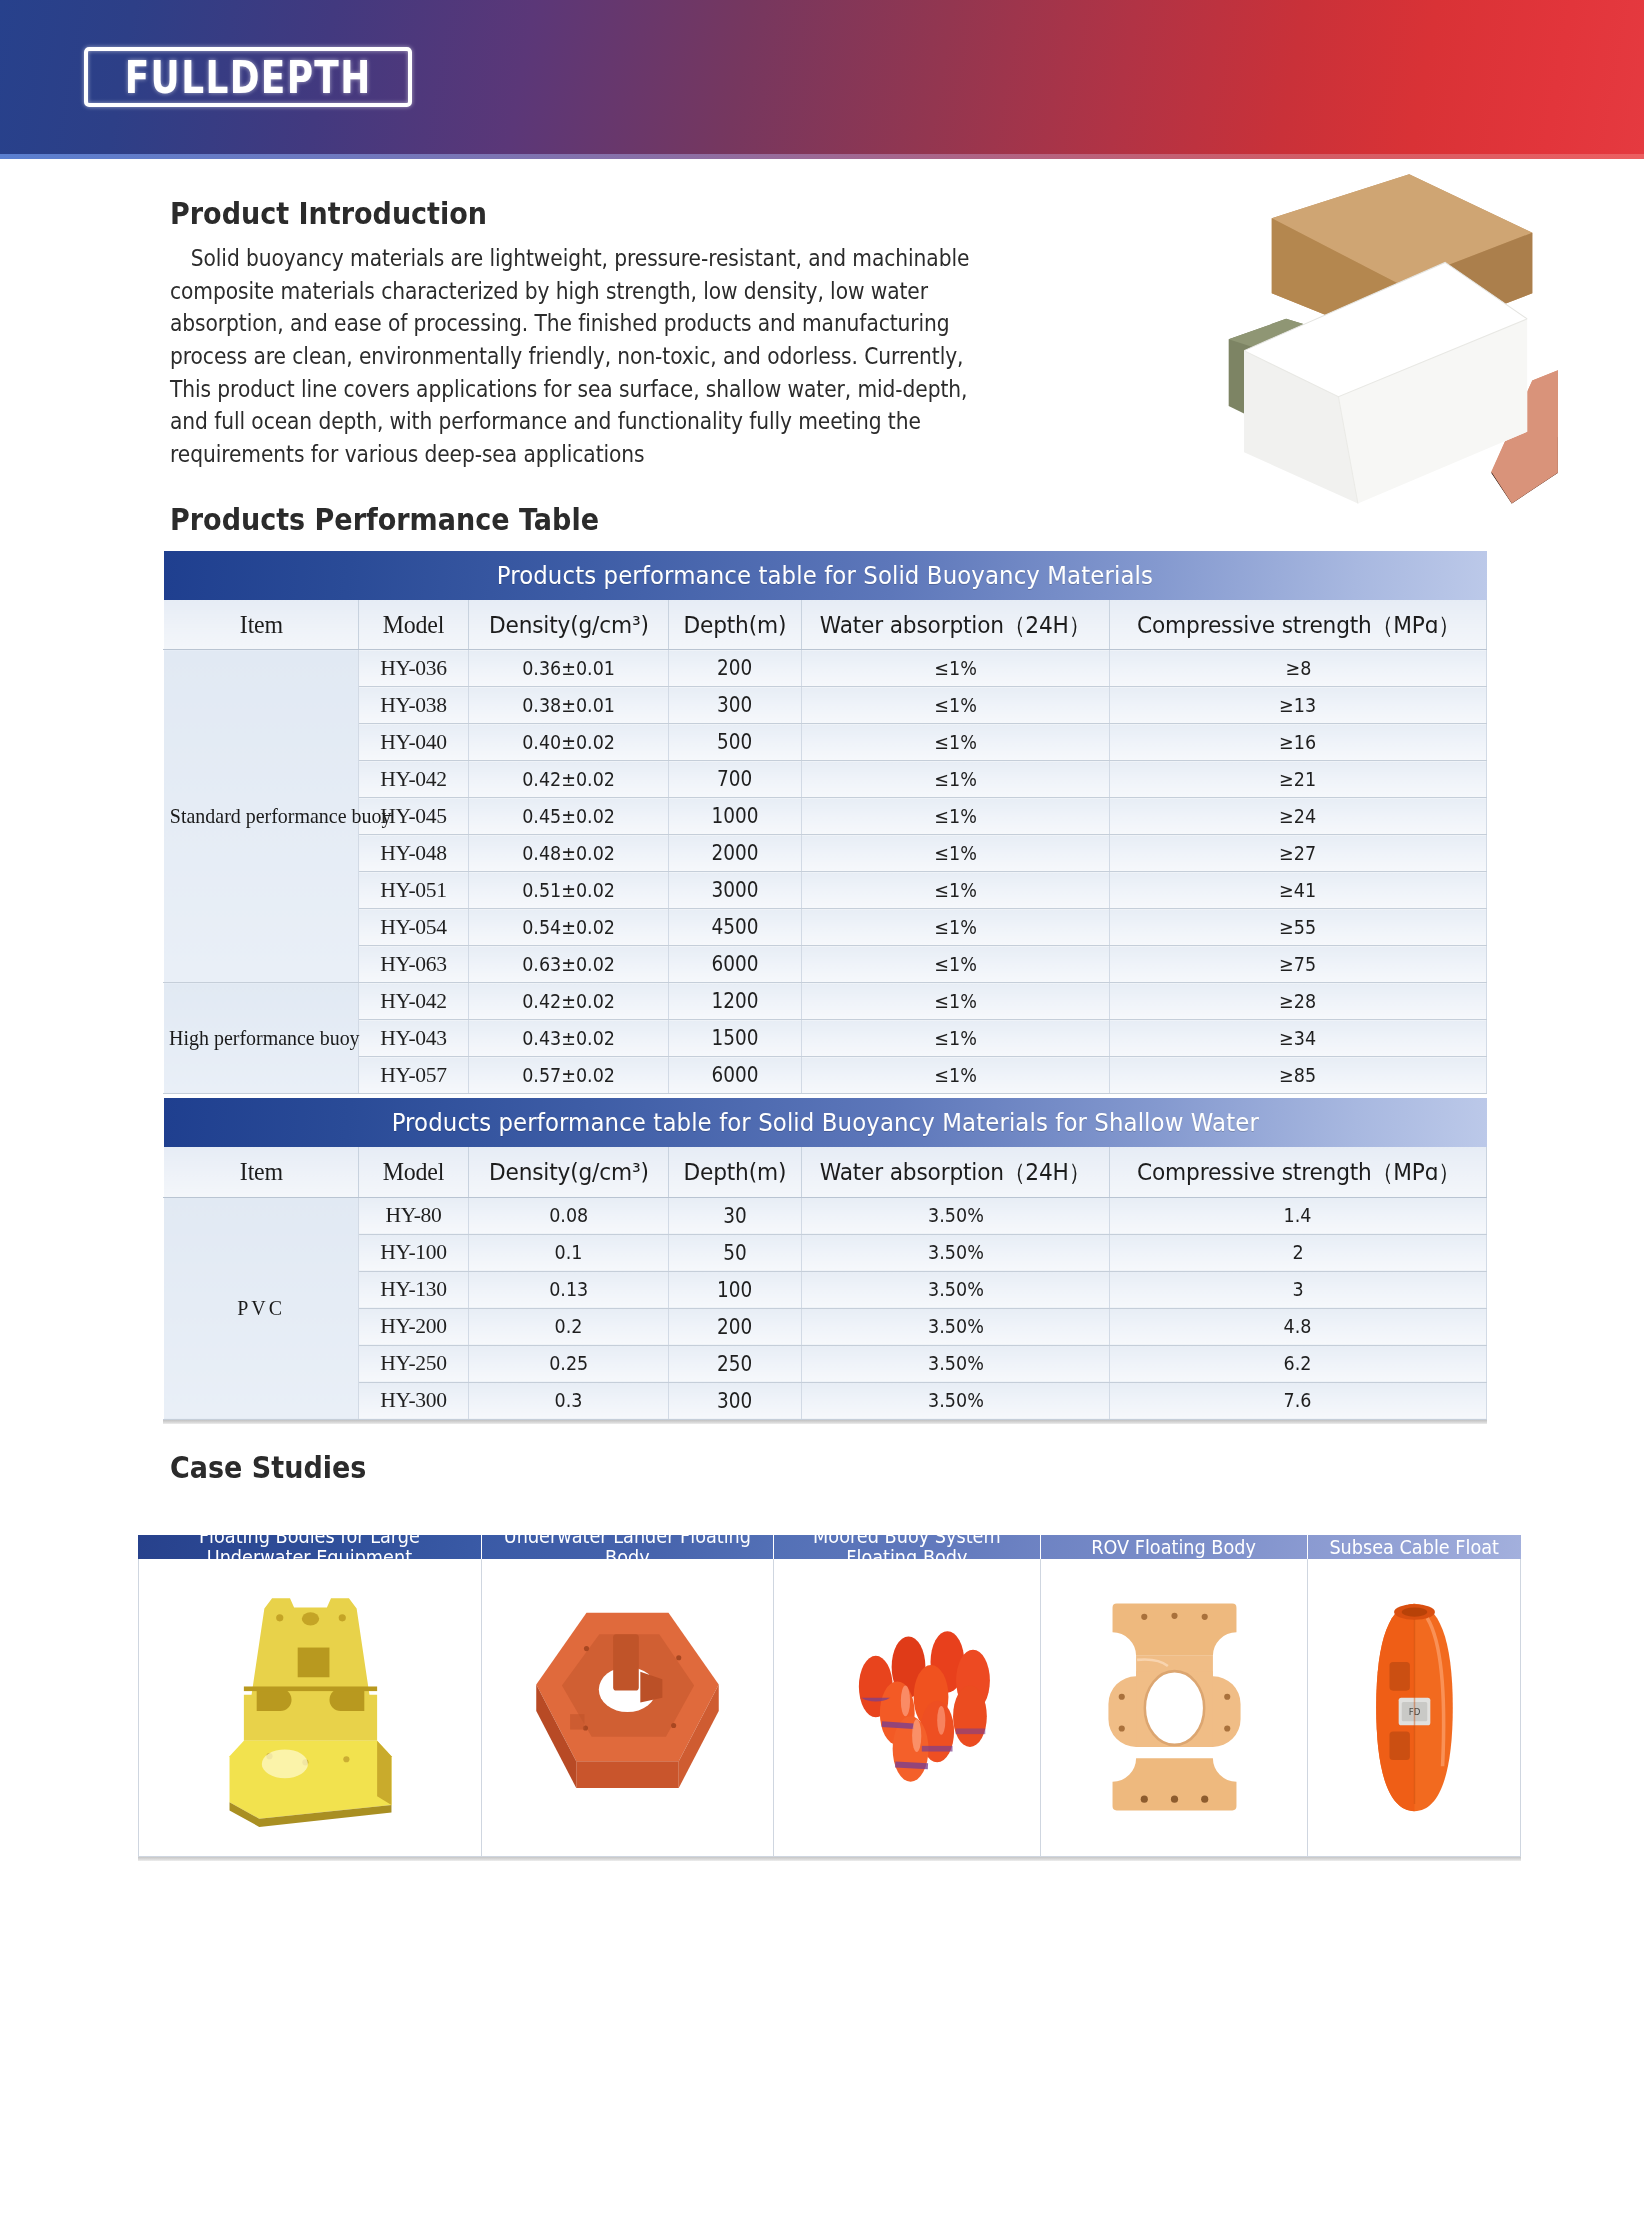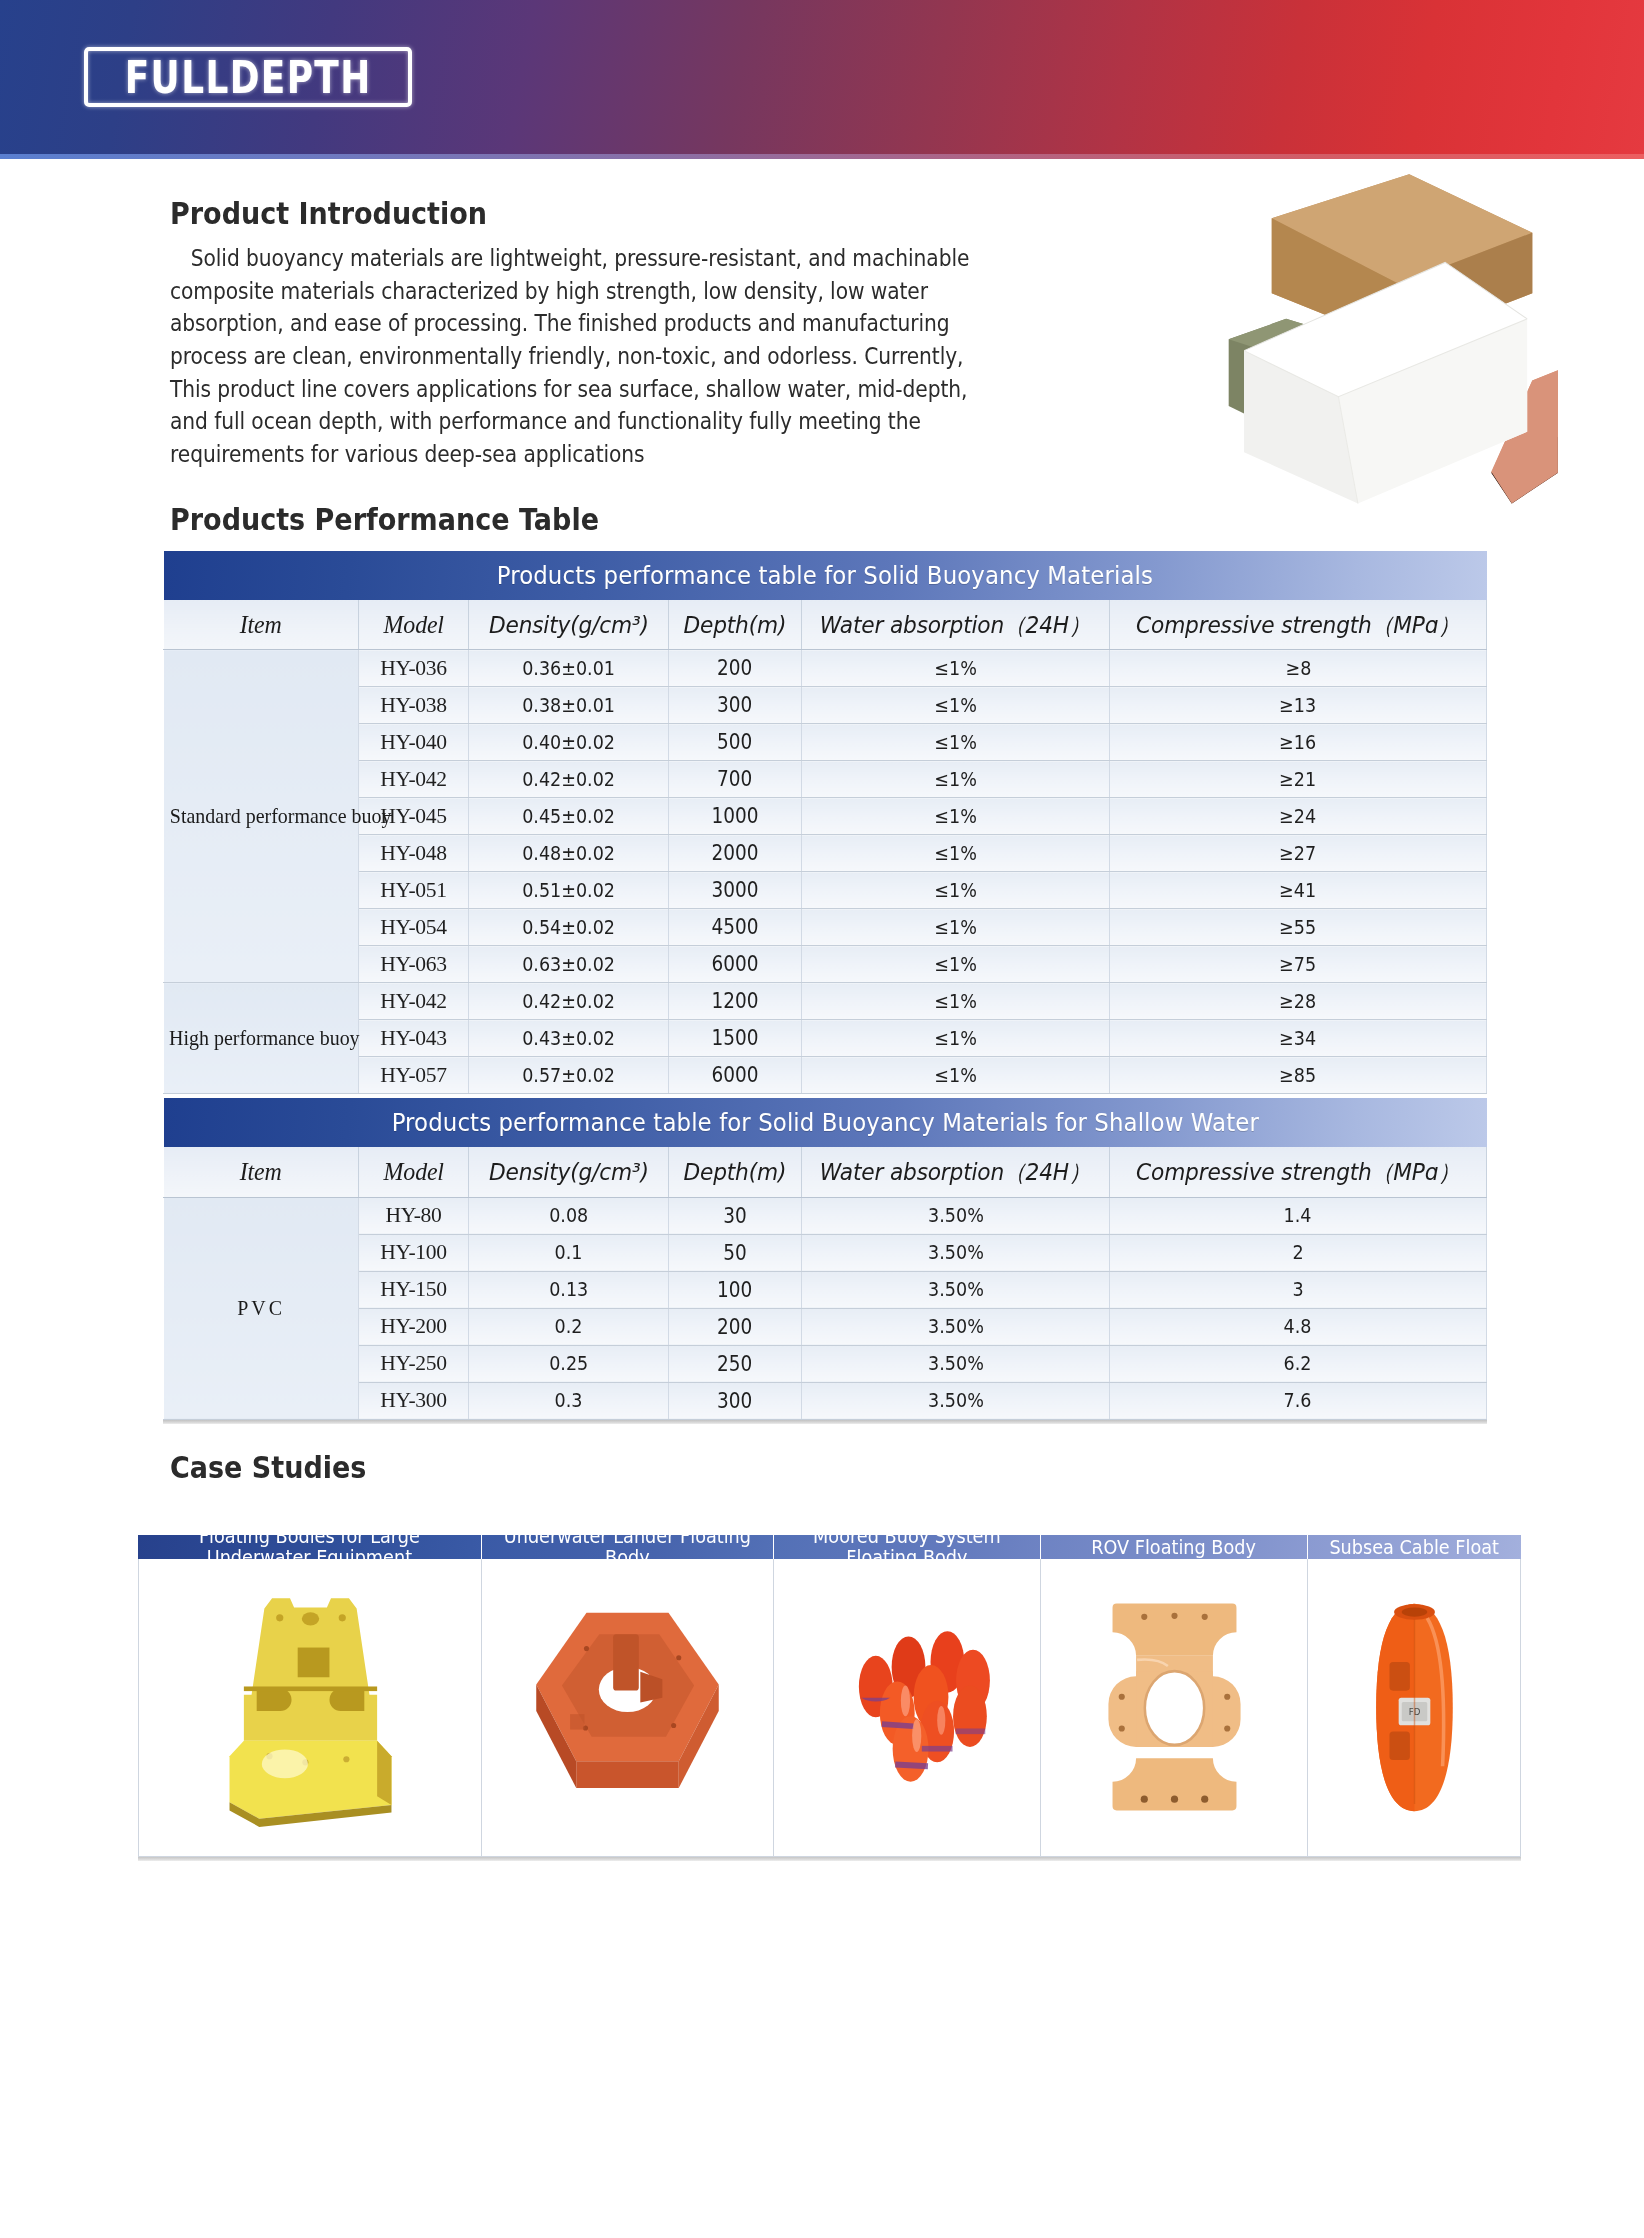--- a/index.html
+++ b/index.html
@@ -173,21 +173,20 @@
     height: 50px;
     background: linear-gradient(180deg, #e6ecf5 0%, #eef2f8 55%, #f3f6fa 100%);
     border-left: 1px solid #ffffff;
     border-right: 1px solid #c8d2de;
     border-bottom: 1.5px solid #b9c4d2;
     font-weight: 400;
     font-size: 23.6px;
     color: #1c1c1c;
     vertical-align: middle;
     letter-spacing: -0.2px;
-    font-style: italic;
   }
   .tbl th span { display: inline-block; transform: scaleX(0.92); white-space: nowrap; }
   .tbl th.th-item span,
   .tbl th.th-model span { font-family: "Liberation Serif", serif; font-size: 26px; }
 
   .tbl td.cell {
     height: 37px;
     border-left: 1px solid #ffffff;
     border-right: 1px solid #d2dae5;
     border-bottom: 1.5px solid #c5ced9;
@@ -457,21 +456,21 @@
         <td class="cell"><span>1.4</span></td>
       </tr>
       <tr>
         <td class="cell model-cell">HY-100</td>
         <td class="cell"><span>0.1</span></td>
         <td class="cell big-num"><span>50</span></td>
         <td class="cell"><span>3.50%</span></td>
         <td class="cell"><span>2</span></td>
       </tr>
       <tr>
-        <td class="cell model-cell">HY-150</td>
+        <td class="cell model-cell">HY-130</td>
         <td class="cell"><span>0.13</span></td>
         <td class="cell big-num"><span>100</span></td>
         <td class="cell"><span>3.50%</span></td>
         <td class="cell"><span>3</span></td>
       </tr>
       <tr>
         <td class="cell model-cell">HY-200</td>
         <td class="cell"><span>0.2</span></td>
         <td class="cell big-num"><span>200</span></td>
         <td class="cell"><span>3.50%</span></td>

